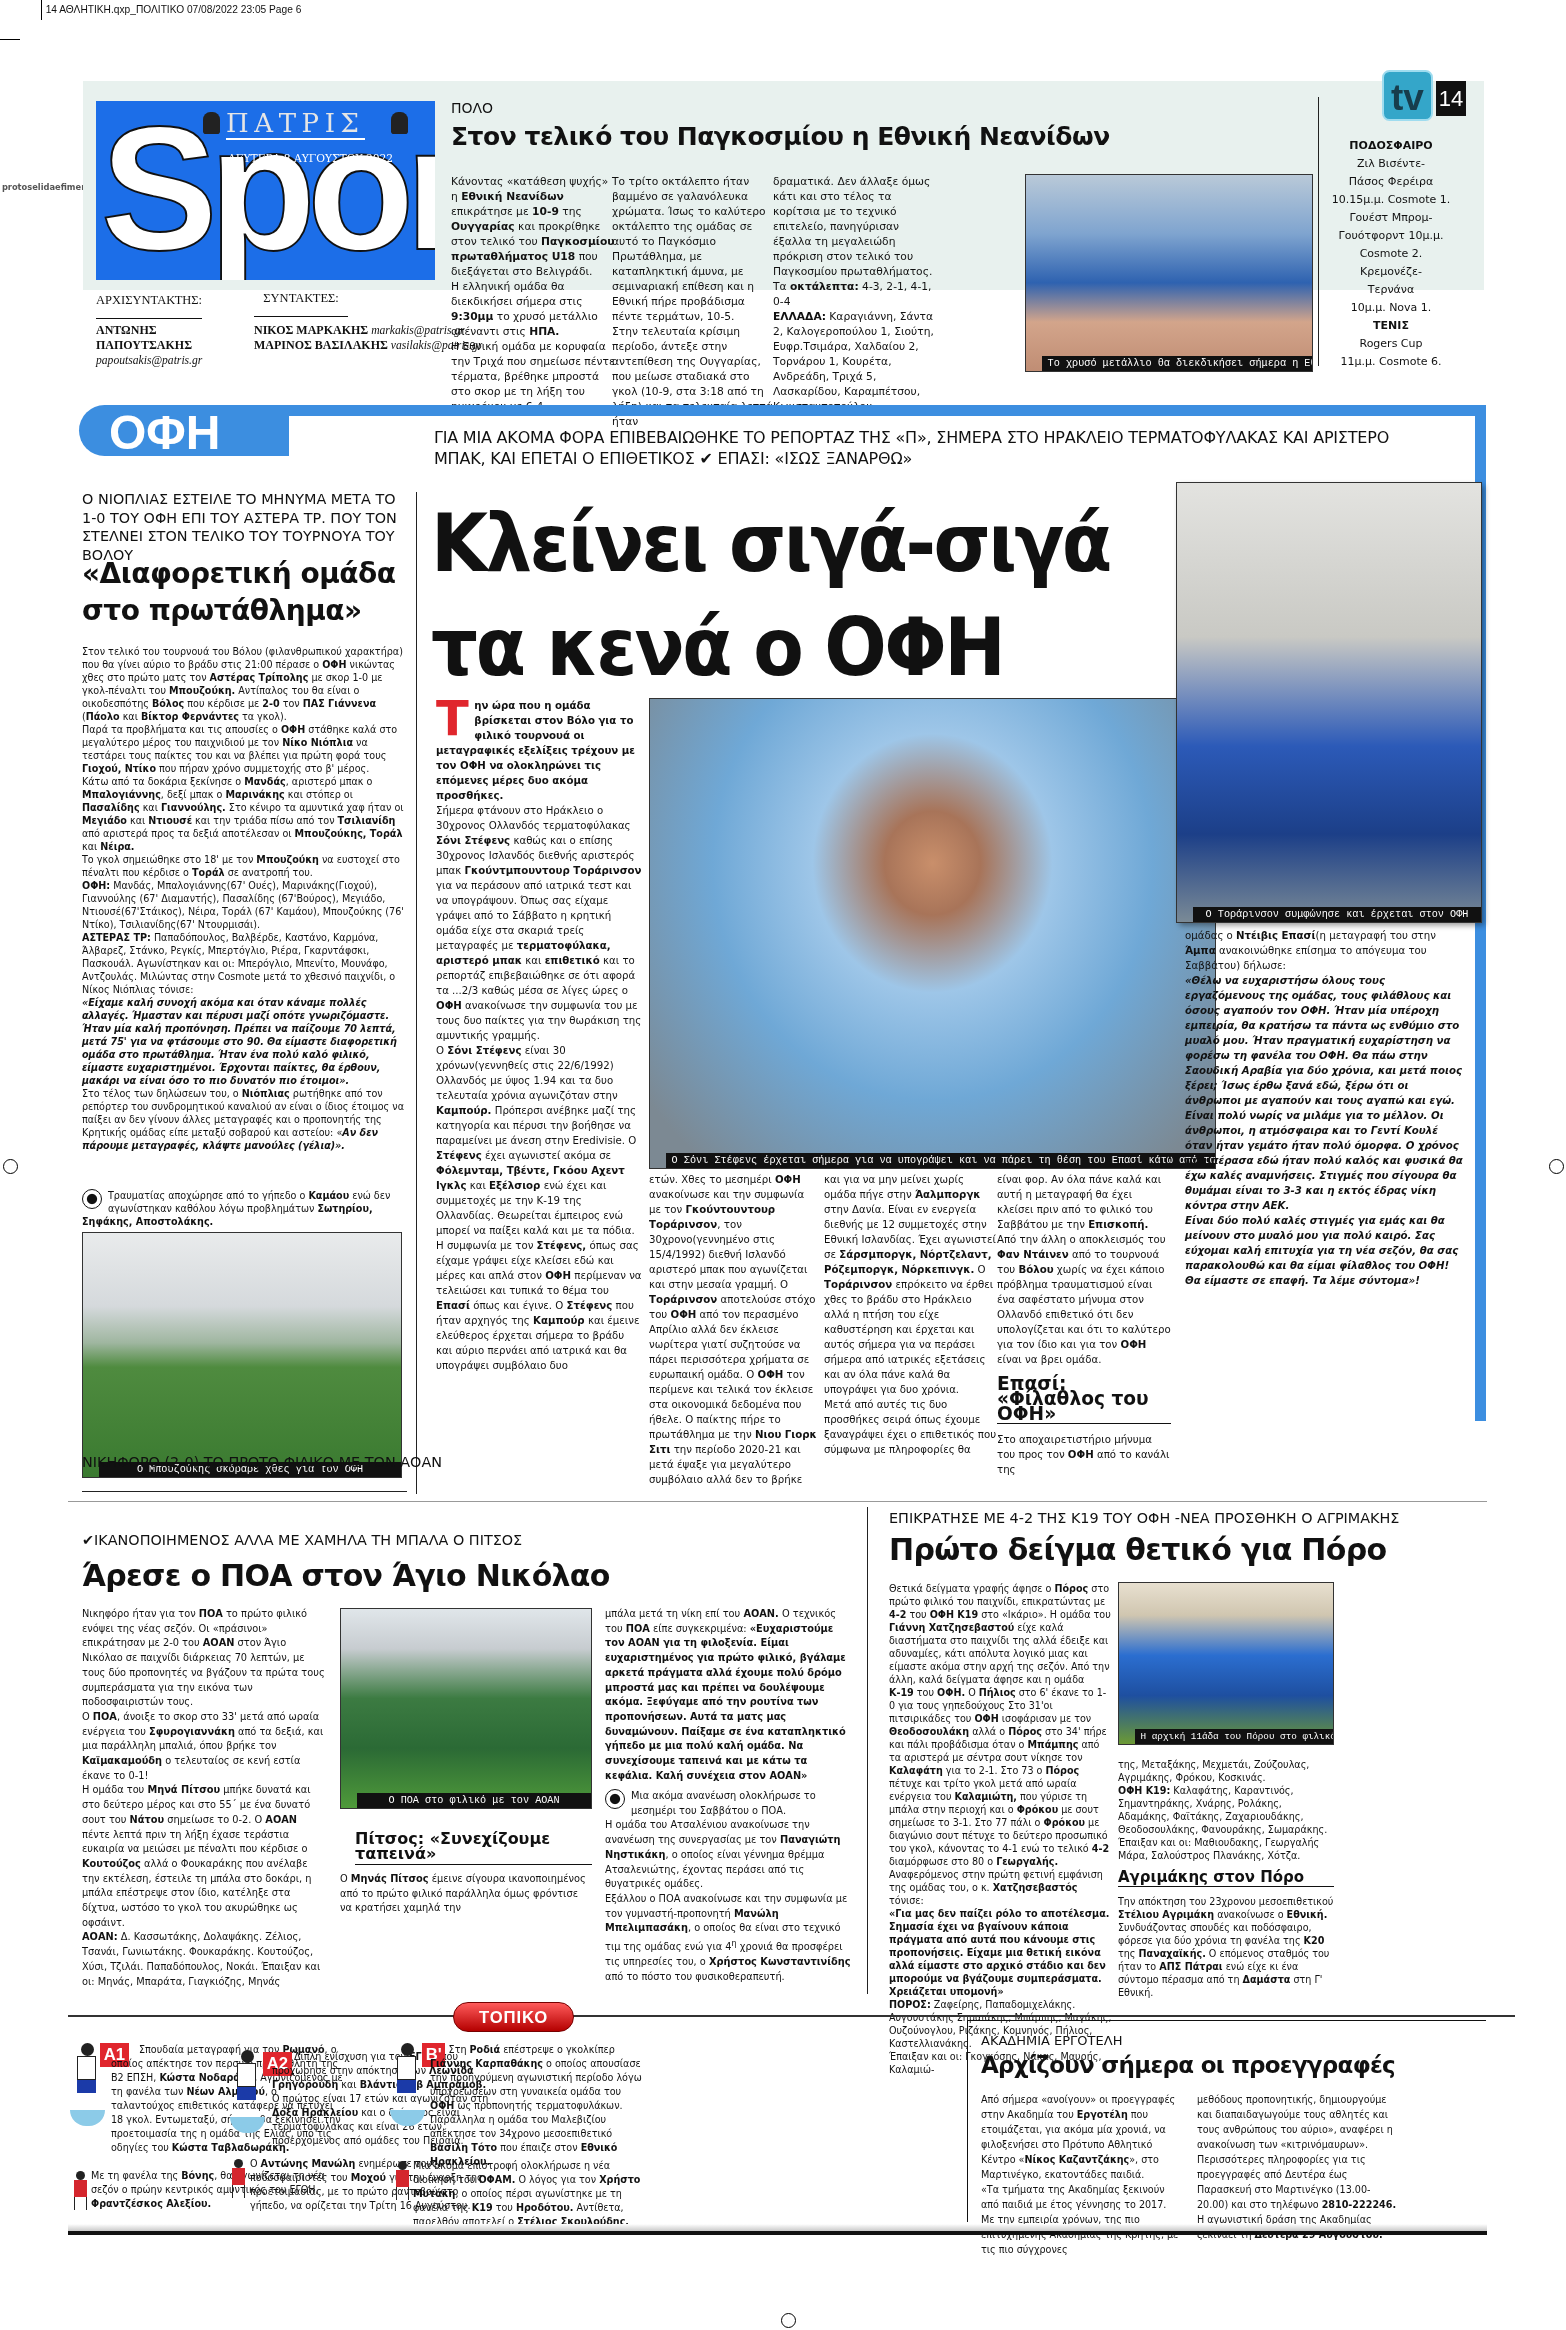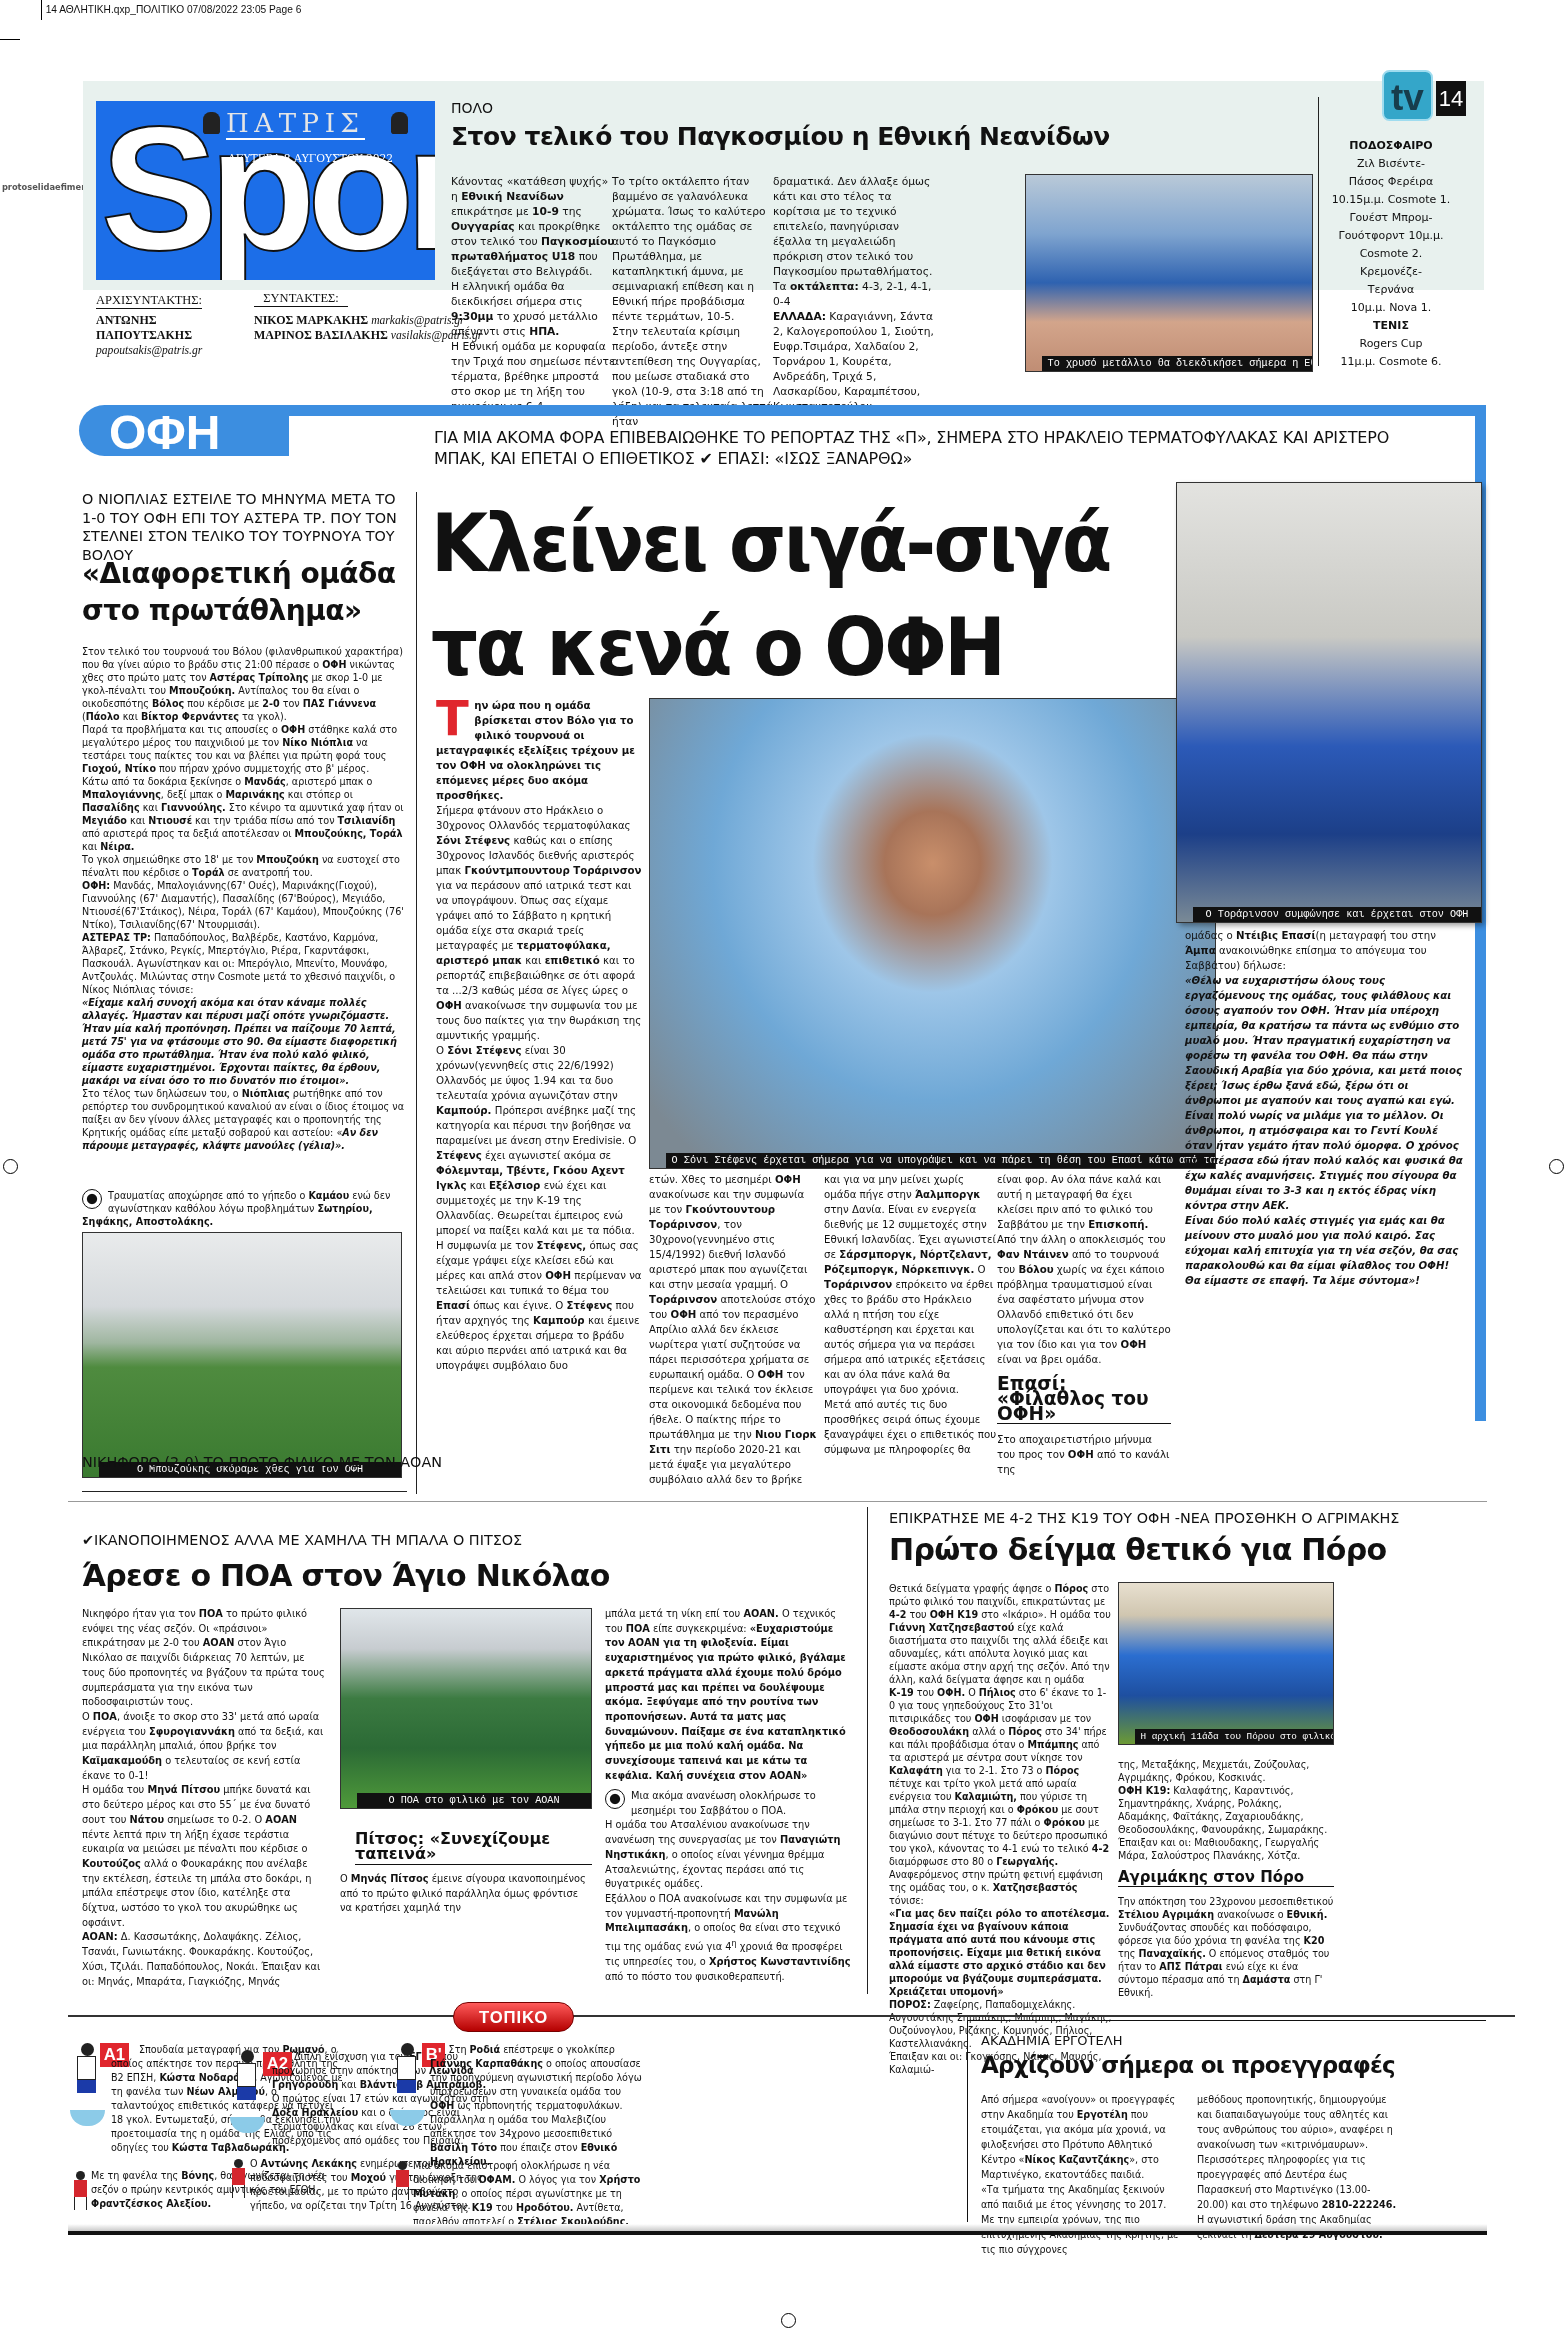--- a/index.html
+++ b/index.html
@@ -10,21 +10,21 @@
   .watermark { left: 1.9px; top: 182px; font-size: 8.3px; font-weight: bold; color: #555; font-family: "DejaVu Sans", sans-serif; }
 
   
   .band { left: 83px; top: 81px; width: 1401px; height: 209px; background: #e8f1ee; }
   .logo { left: 96px; top: 101px; width: 339px; height: 179px; background: #1c6ee8; overflow: hidden; }
   .logo .patris { position: absolute; left: 130px; top: 7.4px; font-family: "DejaVu Serif", serif; font-size: 26px; color: #e5e5e5; letter-spacing: 5.6px; border-bottom: 2.8px solid #fff; line-height: 30px; }
   .logo .bust { position: absolute; top: 11px; width: 16.7px; height: 22px; background: #222; border-radius: 7.4px 7.4px 2.8px 2.8px; }
   .logo .date { position: absolute; left: 132px; top: 51px; font-family: "DejaVu Serif", serif; font-size: 10.7px; color: #fff; }
   .logo .sport { position: absolute; left: 4.6px; top: -18.6px; font-family: "Liberation Sans", sans-serif; font-weight: bold; font-size: 176px; color: #fff; letter-spacing: -9.3px; line-height: 213px; -webkit-text-stroke: 1.9px #111; }
   .staff { font-family: "Liberation Serif", serif; font-size: 12px; }
-  .staff .lbl { border-bottom: 0.9px solid #111; display: inline-block; padding-bottom: 0; font-size: 12.5px; }
+  .staff .lbl { border-bottom: 0.9px solid #111; display: inline-block; padding-bottom: 10px; font-size: 12.5px; }
   .staff b { font-size: 12px; }
   .staff i { font-size: 11.6px; }
 
   .kicker-polo { left: 451px; top: 100px; font-size: 14px; font-family: "DejaVu Sans", sans-serif; }
   .head-polo { left: 451px; top: 122px; font-size: 25px; font-weight: bold; font-family: "DejaVu Sans", sans-serif; letter-spacing: -0.5px; }
   .col { font-size: 10.7px; line-height: 15px; font-family: "DejaVu Sans", sans-serif; }
   .col b { font-weight: bold; }
   .polo-photo { left: 1025px; top: 174px; width: 288px; height: 198px; background: linear-gradient(180deg,#b9c9d8 0%,#7fa4cf 30%,#2e62b0 55%,#d3a58b 75%,#c08d74 100%); border: 0.9px solid #333; }
   .caption { position: absolute; left: 16px; right: 0; bottom: 0; background: #111; color: #fff; font-family: Liberation Mono, monospace; font-size: 10.2px; padding: 1.9px 5.6px; white-space: nowrap; overflow: hidden; text-align: center; }
   .tvbox { left: 1382px; top: 70px; }
@@ -221,21 +221,21 @@
     <div class="shorts"></div>
     <div class="bowl"></div>
   </div>
 <div class="abs" style="left:263px;top:2052px;"><span class="badge">A2</span></div>
 <div class="abs col" style="left:272px;top:2050px;width:218px;font-size:9.6px;line-height:14px;text-indent:22px;">Διπλή ενίσχυση για τον <b>ΕΓΟΗ</b> που προχώρησε στην απόκτηση των <b>Λεωνίδα Γρηγορούδη</b> και <b>Βλάντισλαβ Αμπράμοβ.</b> Ο πρώτος είναι 17 ετών και αγωνιζόταν στη <b>Δόξα Ηρακλείου</b> και ο δεύτερος είναι τερματοφύλακας και είναι 26 ετών, προερχόμενος από ομάδες του Πειραιά.</div>
 <div class="mini" style="left:230px;top:2159px;">
     <div class="h"></div>
     <div class="b"></div>
     <div class="l"></div>
   </div>
-<div class="abs col" style="left:250px;top:2157px;width:241px;font-size:9.6px;line-height:14px;">Ο <b>Αντώνης Λεκάκης</b> ενημέρωσε τους ποδοσφαιριστές του <b>Μοχού</b> για την έναρξη της προετοιμασίας, με το πρώτο ραντεβού στο γήπεδο, να ορίζεται την Τρίτη 16 Αυγούστου.</div>
+<div class="abs col" style="left:250px;top:2157px;width:241px;font-size:9.6px;line-height:14px;">Ο <b>Αντώνης Μανώλη</b> ενημέρωσε τους ποδοσφαιριστές του <b>Μοχού</b> για την έναρξη της προετοιμασίας, με το πρώτο ραντεβού στο γήπεδο, να ορίζεται την Τρίτη 16 Αυγούστου.</div>
 
 <div class="fig" style="left:390px;top:2043px;">
     <div class="head"></div>
     <div class="body"></div>
     <div class="shorts"></div>
     <div class="bowl"></div>
   </div>
 <div class="abs" style="left:422px;top:2043px;"><span class="badge">B'</span></div>
 <div class="abs col" style="left:430px;top:2043px;width:215px;font-size:9.6px;line-height:14px;text-indent:18.6px;">Στη <b>Ροδιά</b> επέστρεψε ο γκολκίπερ <b>Γιάννης Καρπαθάκης</b> ο οποίος απουσίασε την προηγούμενη αγωνιστική περίοδο λόγω υποχρεώσεων στη γυναικεία ομάδα του <b>ΟΦΗ</b> ως προπονητής τερματοφυλάκων. Παράλληλα η ομάδα του Μαλεβιζίου απέκτησε τον 34χρονο μεσοεπιθετικό <b>Βασίλη Τότο</b> που έπαιζε στον <b>Εθνικό Ηρακλείου.</b></div>
 <div class="mini" style="left:394px;top:2161px;">

